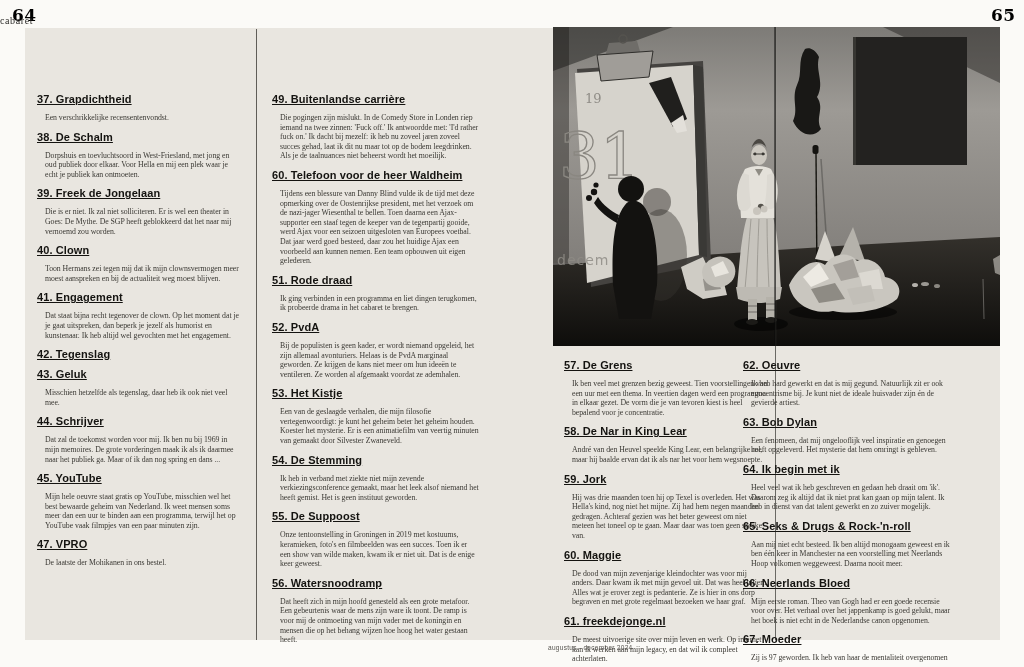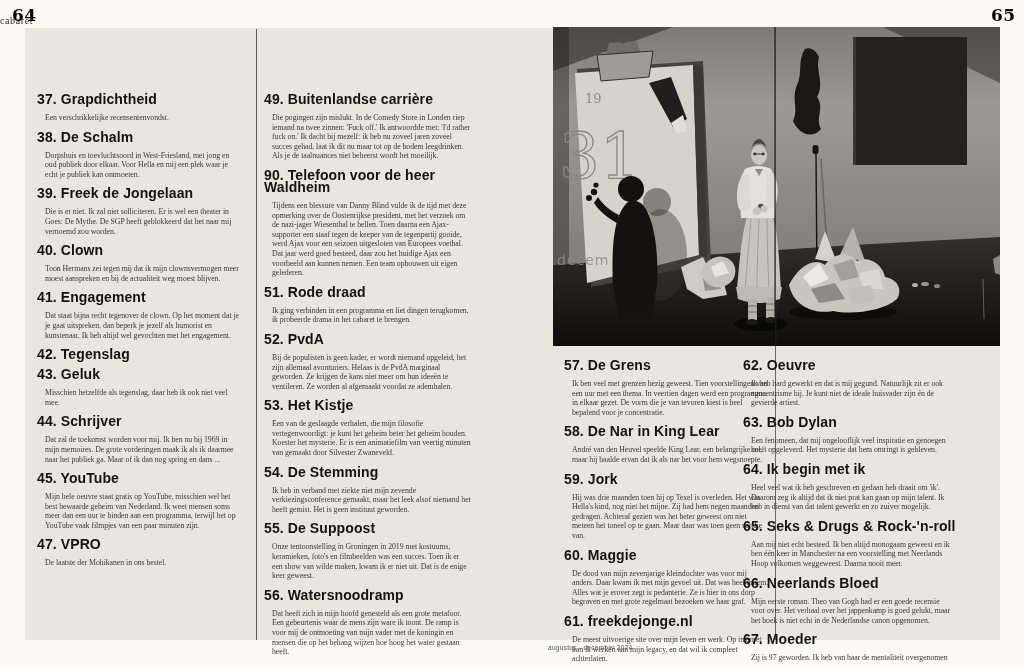--- a/index.html
+++ b/index.html
@@ -22,27 +22,27 @@
   #pn-right{left:991px}
   .runhead{
     position:absolute;top:15px;left:0;width:512px;text-align:left;
     font-size:10px;color:#2c2b29;letter-spacing:.6px;
   }
   .vrule{position:absolute;width:1px;background:#5f5d58;}
   #vrule-left{left:256px;top:29px;height:611px}
   #vrule-right{left:775px;top:27px;height:613px;background:rgba(28,27,25,.62);z-index:6}
   .col{position:absolute;}
   #col-0{left:37px;top:93px;width:211px}
-  #col-1{left:264px;top:93px;width:215px}
+  #col-1{left:272px;top:93px;width:215px}
   #col-2{left:564px;top:359px;width:213px}
   #col-3{left:743px;top:359px;width:218px}
   .item h3{
     font-family:"Liberation Sans",sans-serif;font-weight:bold;
-    font-size:14px;line-height:12px;color:#141310;
-    margin:8px 0 2px 0;letter-spacing:.1px;
+    font-size:11px;line-height:12px;color:#141310;
+    margin:8px 0 2px 0;letter-spacing:.1px;text-decoration:underline;
   }
   .item:first-child h3{margin-top:0}
   .item p{
     margin:8px;font-size:7.8px;line-height:9.6px;color:#3a3833;
     letter-spacing:-.05px;
   }
   .arrow{
     display:block;text-align:right;font-size:10px;line-height:10px;
     color:#2e2d29;margin-top:2px;
   }
@@ -224,21 +224,21 @@
       <h3>47. VPRO</h3>
       <p>De laatste der Mohikanen in ons bestel.</p>
     </div>
   </div>
 <div class="col" id="col-1">
     <div class="item">
       <h3>49. Buitenlandse carrière</h3>
       <p>Die pogingen zijn mislukt. In de Comedy Store in Londen riep iemand na twee zinnen: 'Fuck off.' Ik antwoordde met: 'I'd rather fuck on.' Ik dacht bij mezelf: ik heb nu zoveel jaren zoveel succes gehad, laat ik dit nu maar tot op de bodem leegdrinken. Als je de taalnuances niet beheerst wordt het moeilijk.</p>
     </div>
     <div class="item">
-      <h3>90. Telefoon voor de heer Waldheim</h3>
+      <h3>60. Telefoon voor de heer Waldheim</h3>
       <p>Tijdens een blessure van Danny Blind vulde ik de tijd met deze opmerking over de Oostenrijkse president, met het verzoek om de nazi-jager Wiesenthal te bellen. Toen daarna een Ajax-supporter een staaf tegen de keeper van de tegenpartij gooide, werd Ajax voor een seizoen uitgesloten van Europees voetbal. Dat jaar werd goed besteed, daar zou het huidige Ajax een voorbeeld aan kunnen nemen. Een team opbouwen uit eigen gelederen.</p>
     </div>
     <div class="item">
       <h3>51. Rode draad</h3>
       <p>Ik ging verbinden in een programma en liet dingen terugkomen, ik probeerde drama in het cabaret te brengen.</p>
     </div>
     <div class="item">
       <h3>52. PvdA</h3>
       <p>Bij de populisten is geen kader, er wordt niemand opgeleid, het zijn allemaal avonturiers. Helaas is de PvdA marginaal geworden. Ze krijgen de kans niet meer om hun ideeën te ventileren. Ze worden al afgemaakt voordat ze ademhalen.</p>
     </div>

